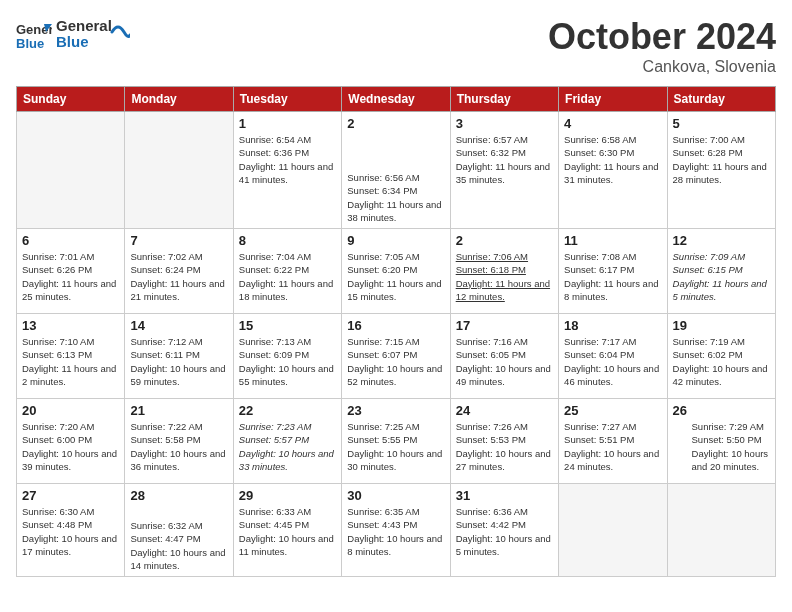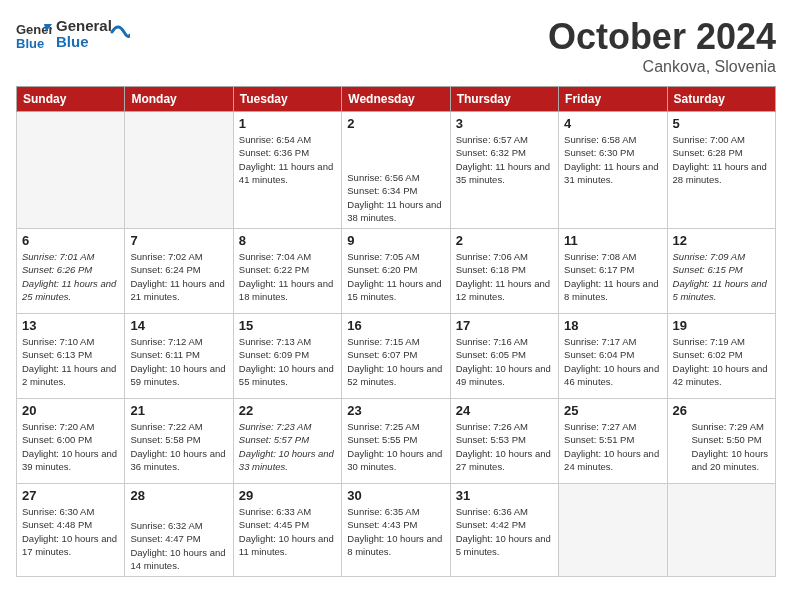--- a/index.html
+++ b/index.html
@@ -148,21 +148,21 @@
         <td>
           <div class="day-num">5</div>
           <div class="day-info" style="white-space: pre-line;">Sunrise: 7:00 AM
 Sunset: 6:28 PM
 Daylight: 11 hours and 28 minutes.</div>
         </td>
       </tr>
       <tr>
         <td>
           <div class="day-num">6</div>
-          <div class="day-info" style="white-space: pre-line; font-style: italic;">Sunrise: 7:01 AM
+          <div class="day-info" style="white-space: pre-line;">Sunrise: 7:01 AM
 Sunset: 6:26 PM
 Daylight: 11 hours and 25 minutes.</div>
         </td>
         <td>
           <div class="day-num">7</div>
           <div class="day-info" style="white-space: pre-line;">Sunrise: 7:02 AM
 Sunset: 6:24 PM
 Daylight: 11 hours and 21 minutes.</div>
         </td>
         <td>
@@ -172,21 +172,21 @@
 Daylight: 11 hours and 18 minutes.</div>
         </td>
         <td>
           <div class="day-num">9</div>
           <div class="day-info" style="white-space: pre-line;">Sunrise: 7:05 AM
 Sunset: 6:20 PM
 Daylight: 11 hours and 15 minutes.</div>
         </td>
         <td>
           <div class="day-num">2</div>
-          <div class="day-info" style="white-space: pre-line;">Sunrise: 7:06 AM
+          <div class="day-info" style="white-space: pre-line; text-decoration: underline;">Sunrise: 7:06 AM
 Sunset: 6:18 PM
 Daylight: 11 hours and 12 minutes.</div>
         </td>
         <td>
           <div class="day-num">11</div>
           <div class="day-info" style="white-space: pre-line;">Sunrise: 7:08 AM
 Sunset: 6:17 PM
 Daylight: 11 hours and 8 minutes.</div>
         </td>
         <td>

